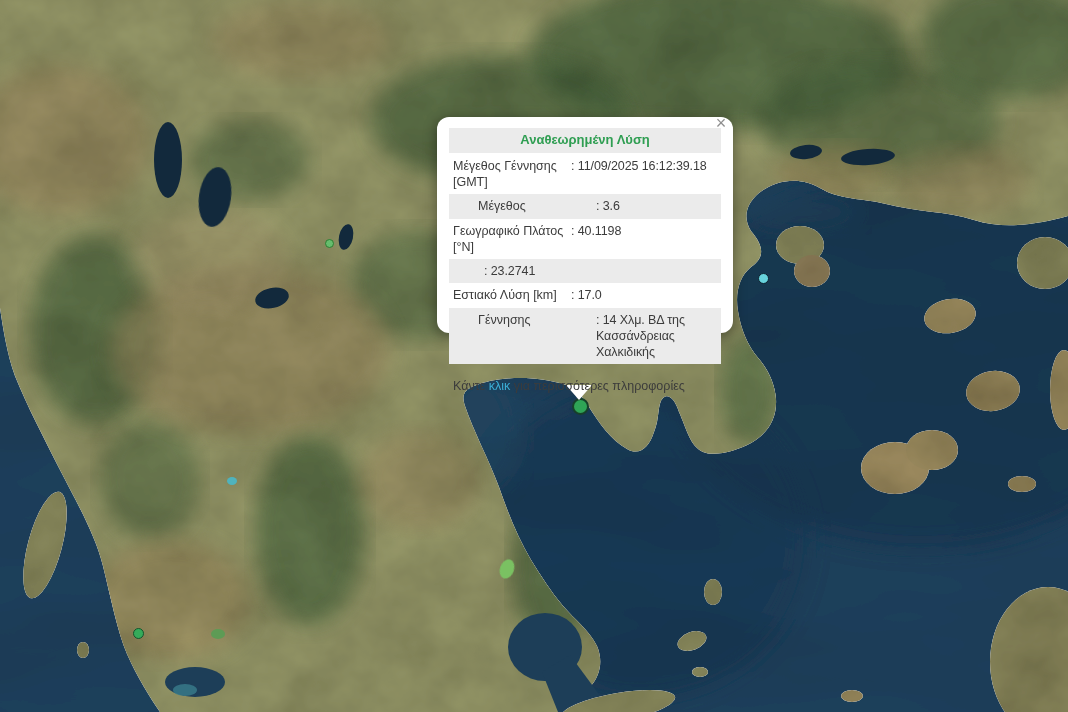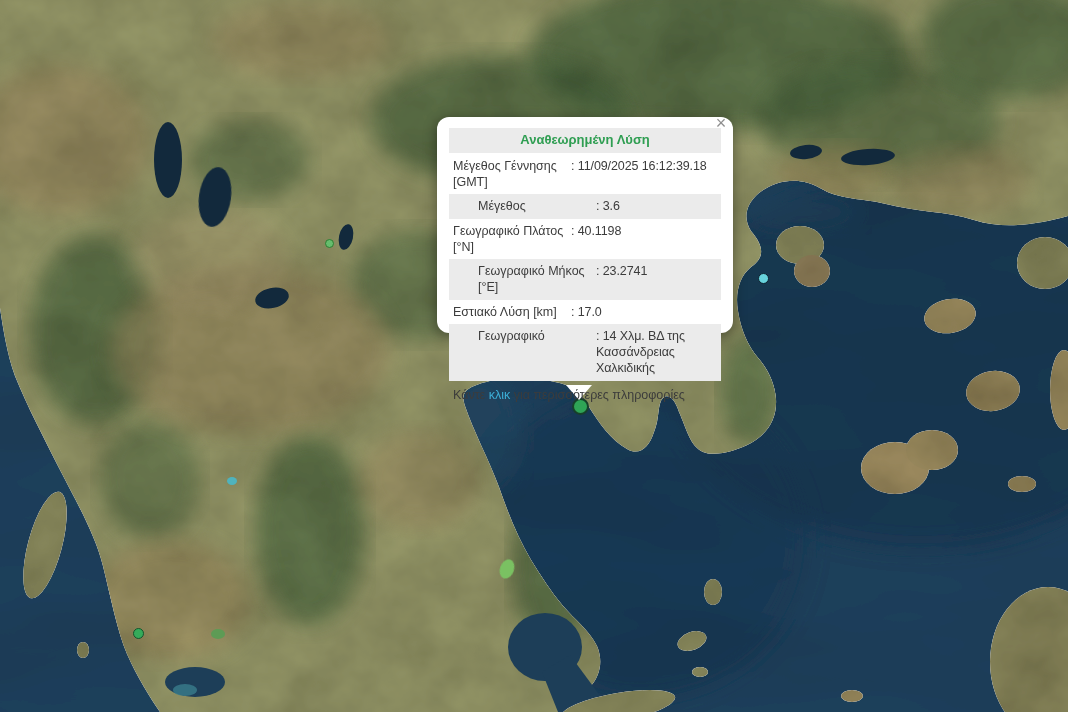--- a/index.html
+++ b/index.html
@@ -18,21 +18,21 @@
          font-size:12.5px;line-height:1.3;color:#3c3c3c;}
   .popup-tail{position:absolute;left:566px;top:385px;width:0;height:0;
               border-left:13px solid transparent;border-right:13px solid transparent;
               border-top:15px solid #ffffff;}
   .p-title{background:#ebebeb;text-align:center;color:#2f9e52;font-weight:bold;
            font-size:13px;padding:4px 2px;margin-bottom:1px;}
   .row{display:flex;padding:4px 4px;align-items:flex-start;}
   .row.shade{background:#ebebeb;padding-left:29px;}
   .row .lbl{flex:0 0 112px;width:112px;}
   .row .val{flex:1;padding-left:6px;letter-spacing:-0.1px;}
-  .p-footer{padding:6px 4px 0;}
+  .p-footer{padding:6px 4px 0;margin-top:8px;}
   .link{color:#3cb0d8;cursor:pointer;}
   .close-btn{position:absolute;left:710px;top:112px;width:22px;height:22px;
              background:none;border:none;color:#8f8f8f;font-size:18px;line-height:22px;
              text-align:center;padding:0;cursor:pointer;font-family:"Liberation Sans",sans-serif;}
 </style>
 </head>
 <body>
 
 <div class="map-wrap">
 <svg width="1068" height="712" viewBox="0 0 1068 712" xmlns="http://www.w3.org/2000/svg">
@@ -173,28 +173,27 @@
   </div>
   <div class="row shade">
     <div class="lbl">Μέγεθος</div>
     <div class="val">: 3.6</div>
   </div>
   <div class="row">
     <div class="lbl">Γεωγραφικό Πλάτος [°N]</div>
     <div class="val">: 40.1198</div>
   </div>
   <div class="row shade">
-    <div class="lbl">Γεωγραφικό Μήκος [°E]</div>
     <div class="val">: 23.2741</div>
   </div>
   <div class="row">
     <div class="lbl">Εστιακό Λύση [km]</div>
     <div class="val">: 17.0</div>
   </div>
   <div class="row shade">
-    <div class="lbl">Γεωγραφικό</div>
+    <div class="lbl">Γέννησης</div>
     <div class="val">: 14 Χλμ. ΒΔ της Κασσάνδρειας Χαλκιδικής</div>
   </div>
 
   <div class="p-footer"><span>Κάντε </span><span class="link">κλικ</span><span> για περισσότερες πληροφορίες</span></div>
 </div>
 
 <button class="close-btn">×</button>
 
 </body></html>

